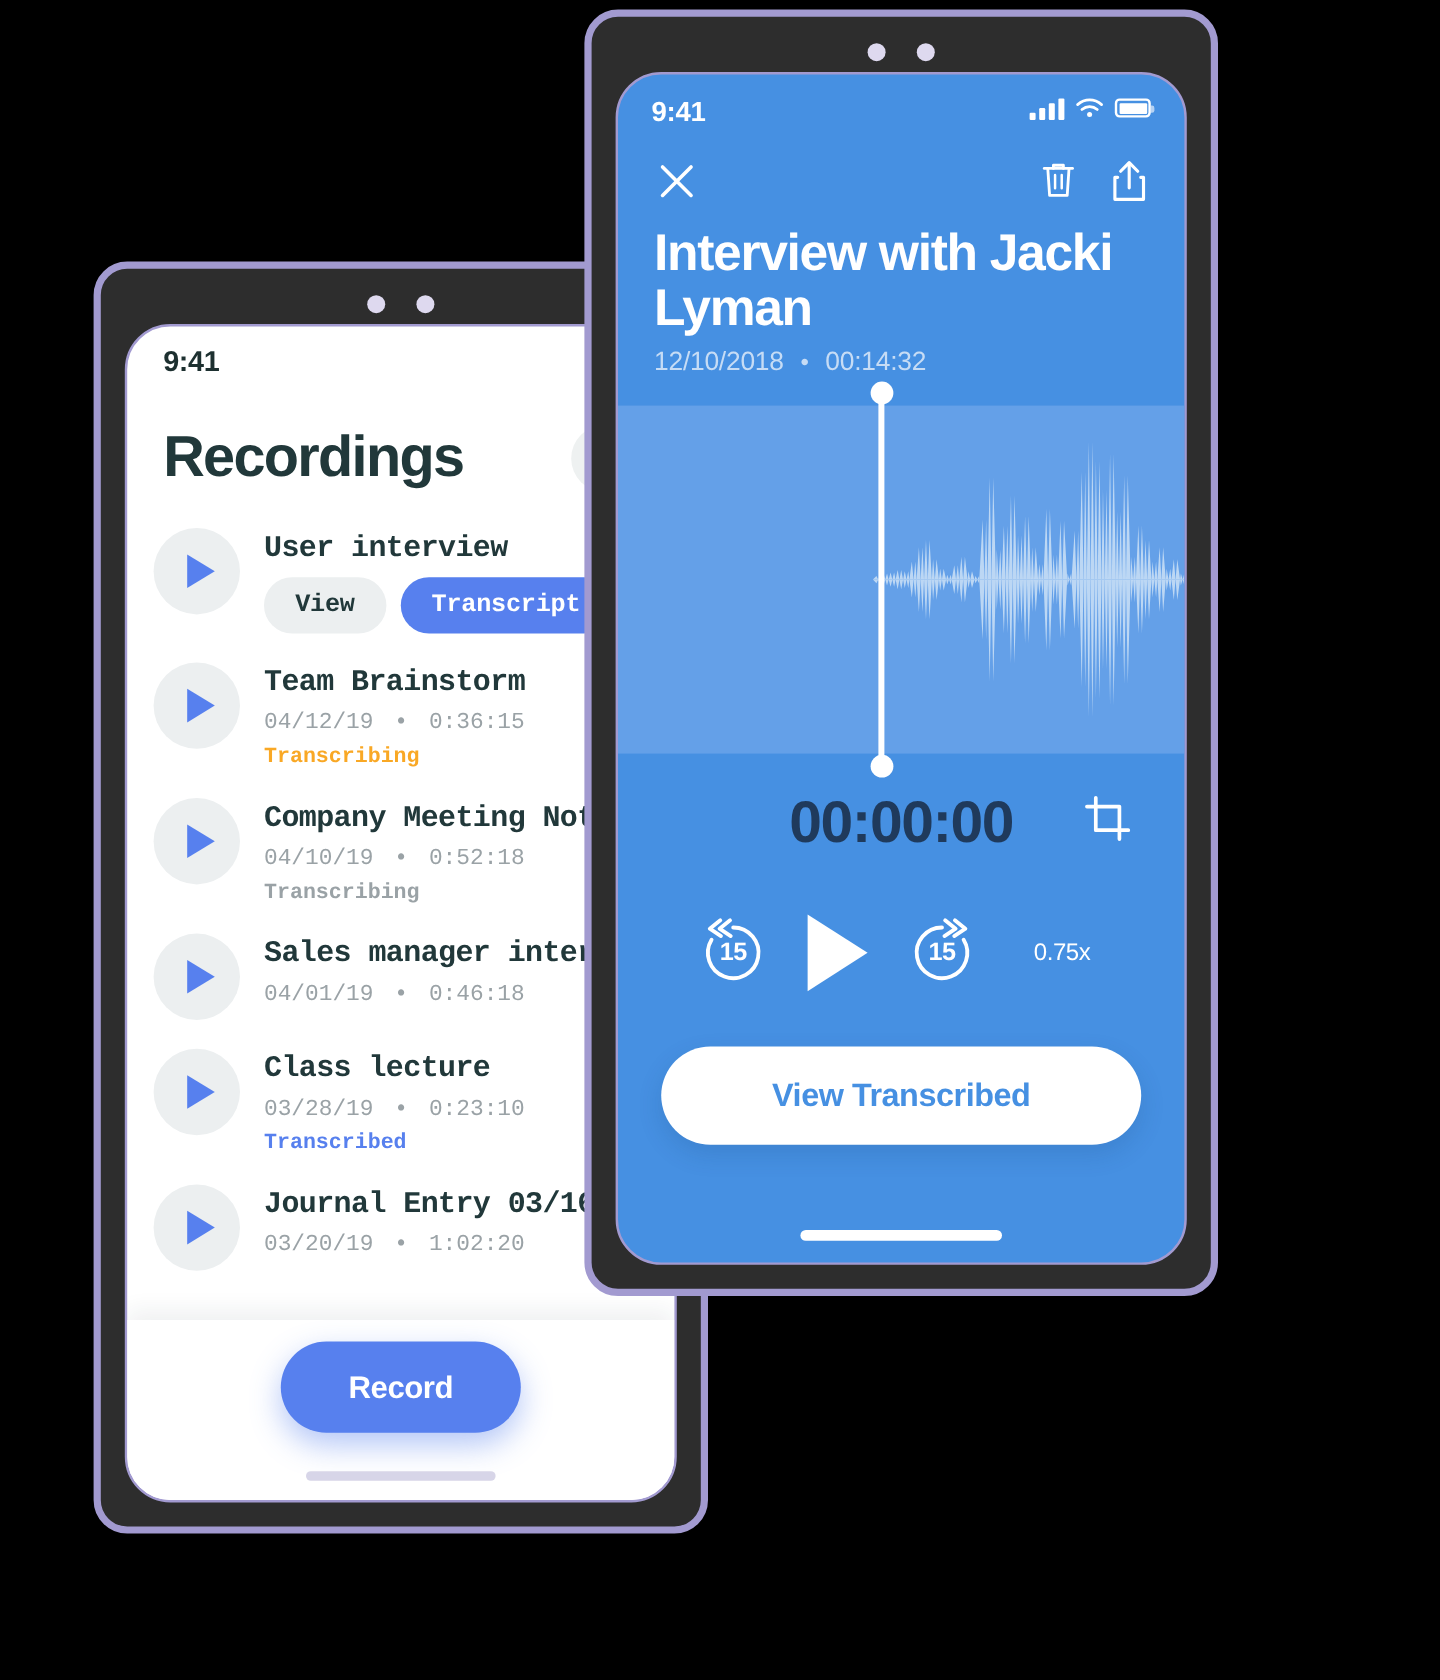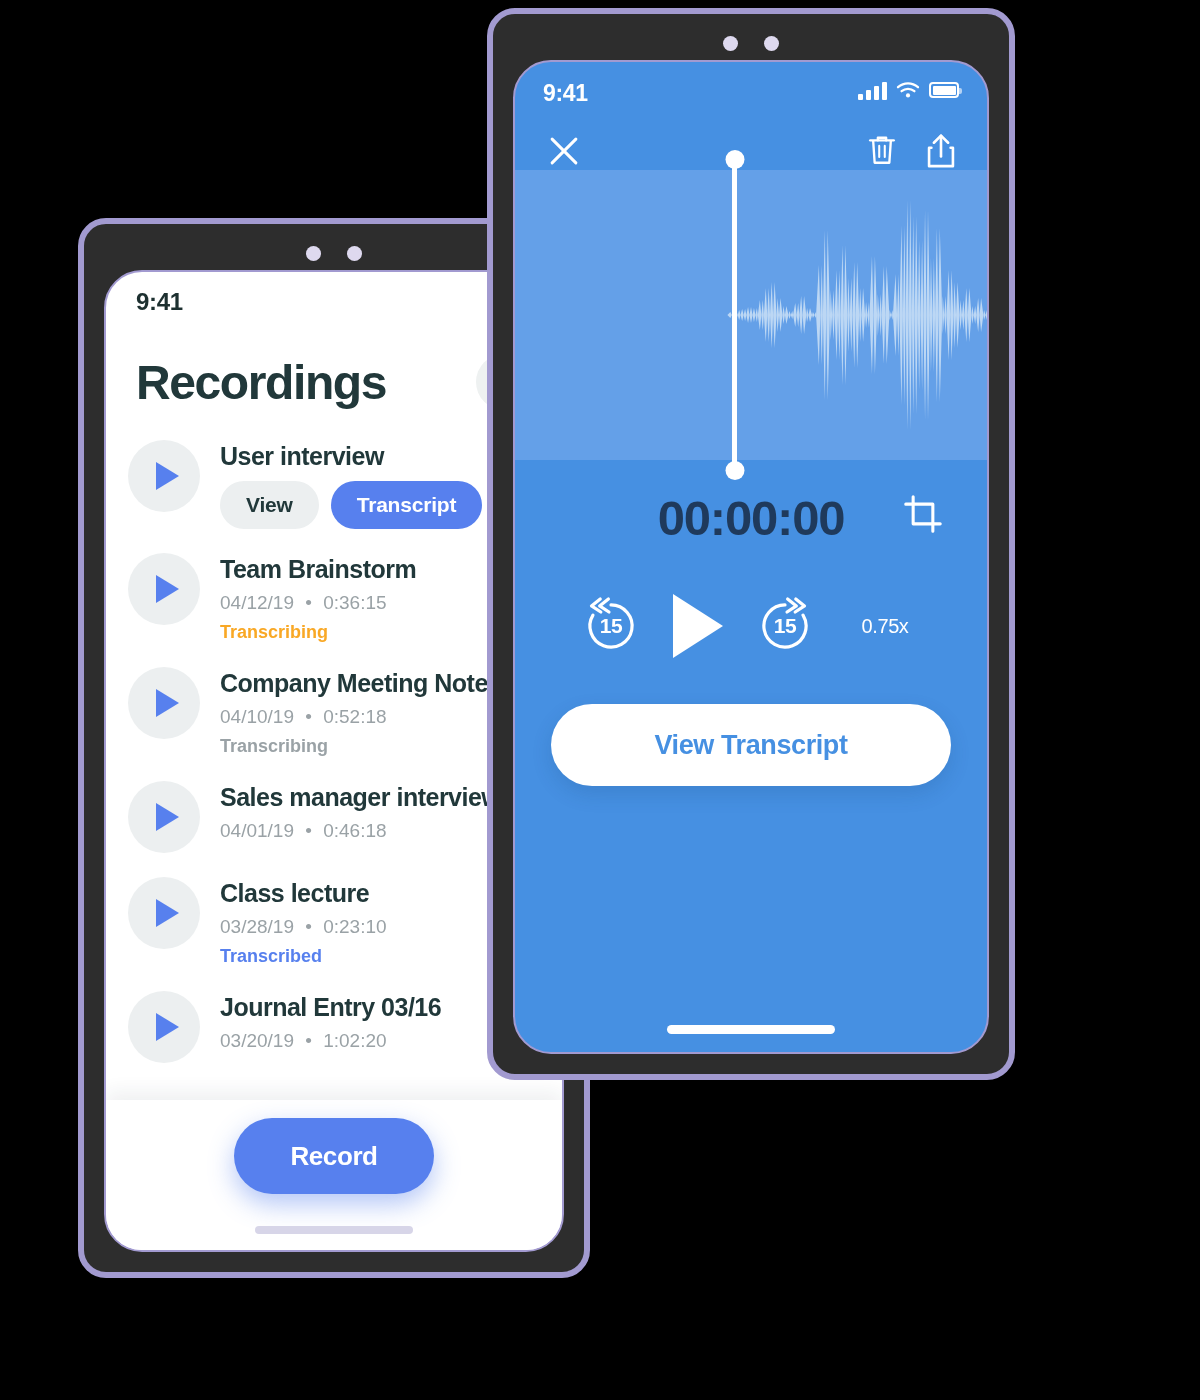--- a/index.html
+++ b/index.html
@@ -82,21 +82,21 @@
   }
   .sig-bars { display: flex; align-items: flex-end; gap: 3px; height: 20px; }
   .sig-bars i { display:block; width: 5px; background: #121a1a; border-radius: 1px; }
   .sig-bars i:nth-child(1){ height: 6px; }
   .sig-bars i:nth-child(2){ height: 10px; }
   .sig-bars i:nth-child(3){ height: 14px; }
   .sig-bars i:nth-child(4){ height: 18px; }
 
   .l-header {
     display: flex;
-    align-items: center;
+    align-items: flex-start;
     justify-content: space-between;
     padding: 28px 30px 18px 30px;
   }
   .l-title {
     font-size: 48px;
     font-weight: bold;
     color: #21383a;
     letter-spacing: -1.4px;
   }
   .search-btn {
@@ -128,21 +128,21 @@
     flex: none;
     margin-top: 2px;
   }
   .play-tri {
     width: 0; height: 0;
     border-left: 23px solid #5780ee;
     border-top: 14px solid transparent;
     border-bottom: 14px solid transparent;
     margin-left: 7px;
   }
-  .rec-info { padding-top: 4px; min-width: 0; }
+  .rec-info { padding-top: 4px; min-width: 0; font-family: Liberation Mono, monospace; }
   .rec-name {
     font-size: 25px;
     font-weight: bold;
     color: #21383a;
     letter-spacing: -0.5px;
     white-space: nowrap;
   }
   .rec-meta {
     font-size: 19px;
     color: #9aa2a6;
@@ -540,20 +540,28 @@
           <div class="icon-btn">
             <svg width="32" height="38" viewBox="0 0 22 26" fill="none">
               <path d="M11 2.6v14.2" stroke="#fff" stroke-width="1.8" stroke-linecap="round"></path>
               <path d="M6.1 7.3L11 2.4l4.9 4.9" stroke="#fff" stroke-width="1.8" stroke-linecap="round" stroke-linejoin="round"></path>
               <path d="M4.4 10.8H2.8v12.6h16.4V10.8h-1.6" stroke="#fff" stroke-width="1.8" stroke-linecap="round" stroke-linejoin="round"></path>
             </svg>
           </div>
         </div>
       </div>
 
+      <div class="r-titleblock">
+        <div class="r-title">Interview with Jacki Lyman</div>
+        <div class="r-sub">
+          <span>12/10/2018</span>
+          <span class="dot">•</span>
+          <span>00:14:32</span>
+        </div>
+      </div>
 
       <div class="wave-band">
         <svg class="wave-svg" viewBox="0 0 480 290" preserveAspectRatio="none">
           <path fill="#bcd7f4" d="M216,145 L219,142 L222,148 L225,140 L228,150 L231,139 L234,151 L237,137 L240,153 L243,138 L246,152 L249,130 L252,160 L255,118 L258,172 L261,112 L264,178 L267,128 L270,162 L273,136 L276,154 L279,141 L282,149 L285,133 L288,157 L291,126 L294,164 L297,138 L300,152 L303,142 L306,148 L309,95 L312,195 L315,60 L318,230 L321,120 L324,170 L327,100 L330,190 L333,75 L336,215 L339,108 L342,182 L345,92 L348,198 L351,118 L354,172 L357,132 L360,158 L363,86 L366,204 L369,124 L372,166 L375,96 L378,194 L381,140 L384,150 L387,104 L390,186 L393,55 L396,235 L399,30 L402,260 L405,46 L408,244 L411,70 L414,220 L417,40 L420,250 L423,88 L426,202 L429,58 L432,232 L435,126 L438,164 L441,100 L444,190 L447,112 L450,178 L453,130 L456,160 L459,118 L462,172 L465,136 L468,154 L471,128 L474,162 L477,140 L480,150 L480,145 Z"></path>
           <path fill="#bcd7f4" d="M216,145 L219,148 L222,142 L225,150 L228,140 L231,151 L234,139 L237,153 L240,137 L243,152 L246,138 L249,160 L252,130 L255,172 L258,118 L261,178 L264,112 L267,162 L270,128 L273,154 L276,136 L279,149 L282,141 L285,157 L288,133 L291,164 L294,126 L297,152 L300,138 L303,148 L306,142 L309,195 L312,95 L315,230 L318,60 L321,170 L324,120 L327,190 L330,100 L333,215 L336,75 L339,182 L342,108 L345,198 L348,92 L351,172 L354,118 L357,158 L360,132 L363,204 L366,86 L369,166 L372,124 L375,194 L378,96 L381,150 L384,140 L387,186 L390,104 L393,235 L396,55 L399,260 L402,30 L405,244 L408,46 L411,220 L414,70 L417,250 L420,40 L423,202 L426,88 L429,232 L432,58 L435,164 L438,126 L441,190 L444,100 L447,178 L450,112 L453,160 L456,130 L459,172 L462,118 L465,154 L468,136 L471,162 L474,128 L477,150 L480,140 L480,145 Z"></path>
         </svg>
         <div class="playhead" style="left: 46%;"></div>
       </div>
 
       <div class="timer-row">
@@ -584,21 +592,21 @@
             <path d="M29.4 3.4l6 4.8-6.4 4.2" stroke="#fff" stroke-width="2.2" stroke-linecap="round" stroke-linejoin="round"></path>
             <path d="M23.8 3.4l6 4.8-6.4 4.2" stroke="#fff" stroke-width="2.2" stroke-linecap="round" stroke-linejoin="round"></path>
           </svg>
           <div class="skip-num">15</div>
         </div>
 
         <div class="speed-text">0.75x</div>
       </div>
 
       <div class="transcript-wrap">
-        <div class="transcript-btn">View Transcript</div>
+        <div class="transcript-btn">View Transcribed</div>
       </div>
 
       <div class="home-bar-light"></div>
 
     </div>
   </div>
 
 </div>
 
 </body></html>

